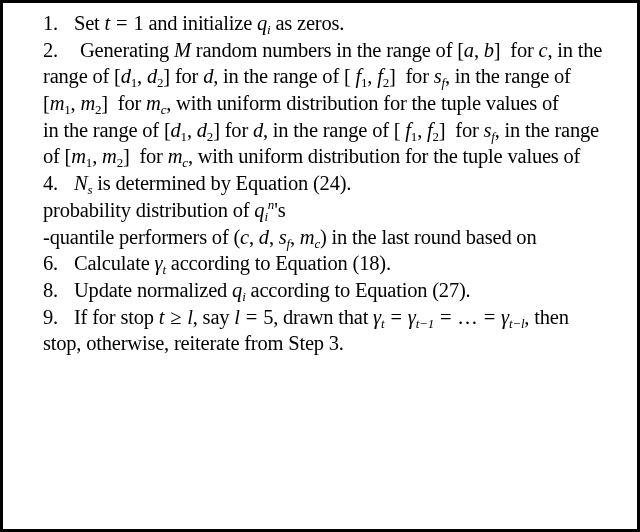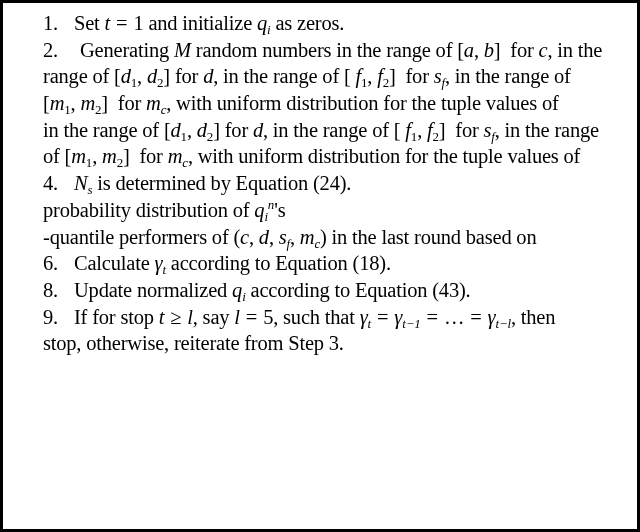--- a/index.html
+++ b/index.html
@@ -97,27 +97,27 @@
     <div class="line">
       <span class="num">6.</span><span class="gap"></span><span>Calculate</span>
       <i>γ</i><sub><i>t</i></sub>
       <span>according to Equation (18).</span>
     </div>
 
 
     <div class="line">
       <span class="num">8.</span><span class="gap"></span><span>Update normalized</span>
       <i>q</i><sub><i>i</i></sub>
-      <span>according to Equation (43).</span>
+      <span>according to Equation (27).</span>
     </div>
 
     <div class="line">
       <span class="num">9.</span><span class="gap"></span><span>If for stop</span>
       <i>t</i><span class="eq">≥</span><i>l</i><span>, say</span>
-      <i>l</i><span class="eq">=</span><span>5</span><span>, such that</span>
+      <i>l</i><span class="eq">=</span><span>5</span><span>, drawn that</span>
       <i>γ</i><sub><i>t</i></sub><span class="eq">=</span><i>γ</i><sub><i>t−1</i></sub><span class="eq">=</span><span>…</span><span class="eq">=</span><i>γ</i><sub><i>t−l</i></sub><span>, then</span>
     </div>
     <div class="line">
       <span>stop, otherwise, reiterate from Step 3.</span>
     </div>
 
   </div>
 </div>
 
 </body></html>

